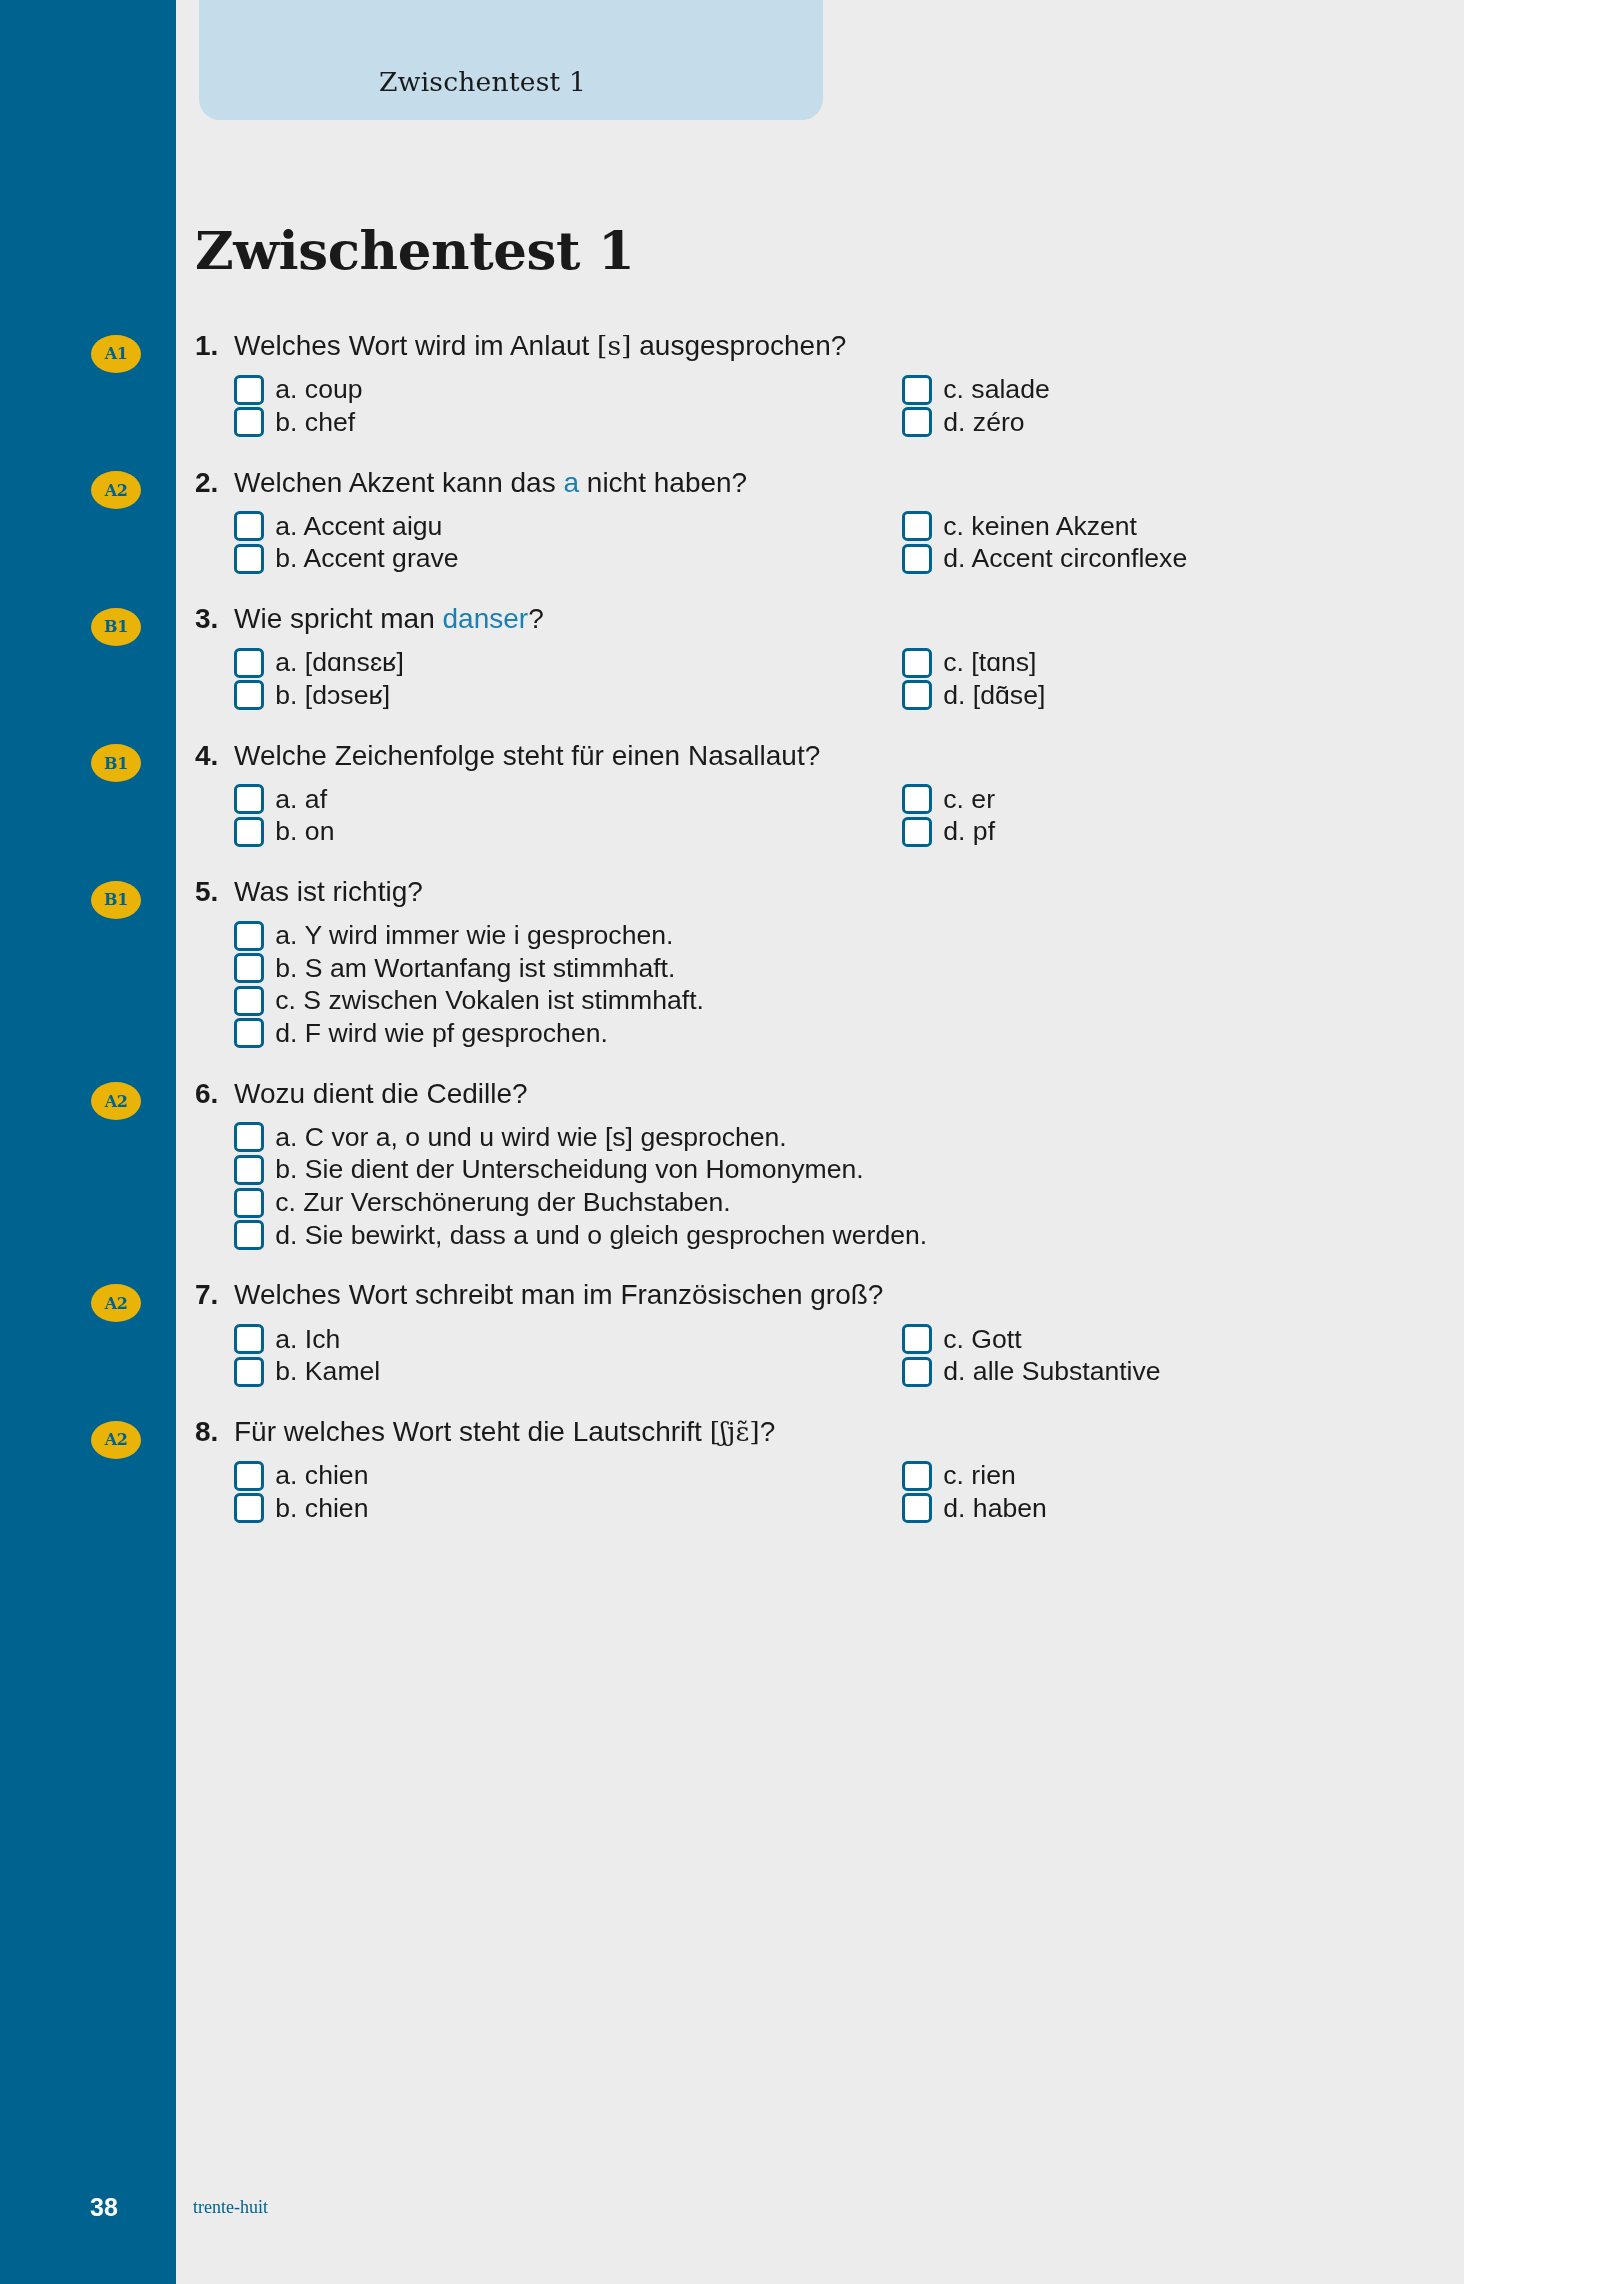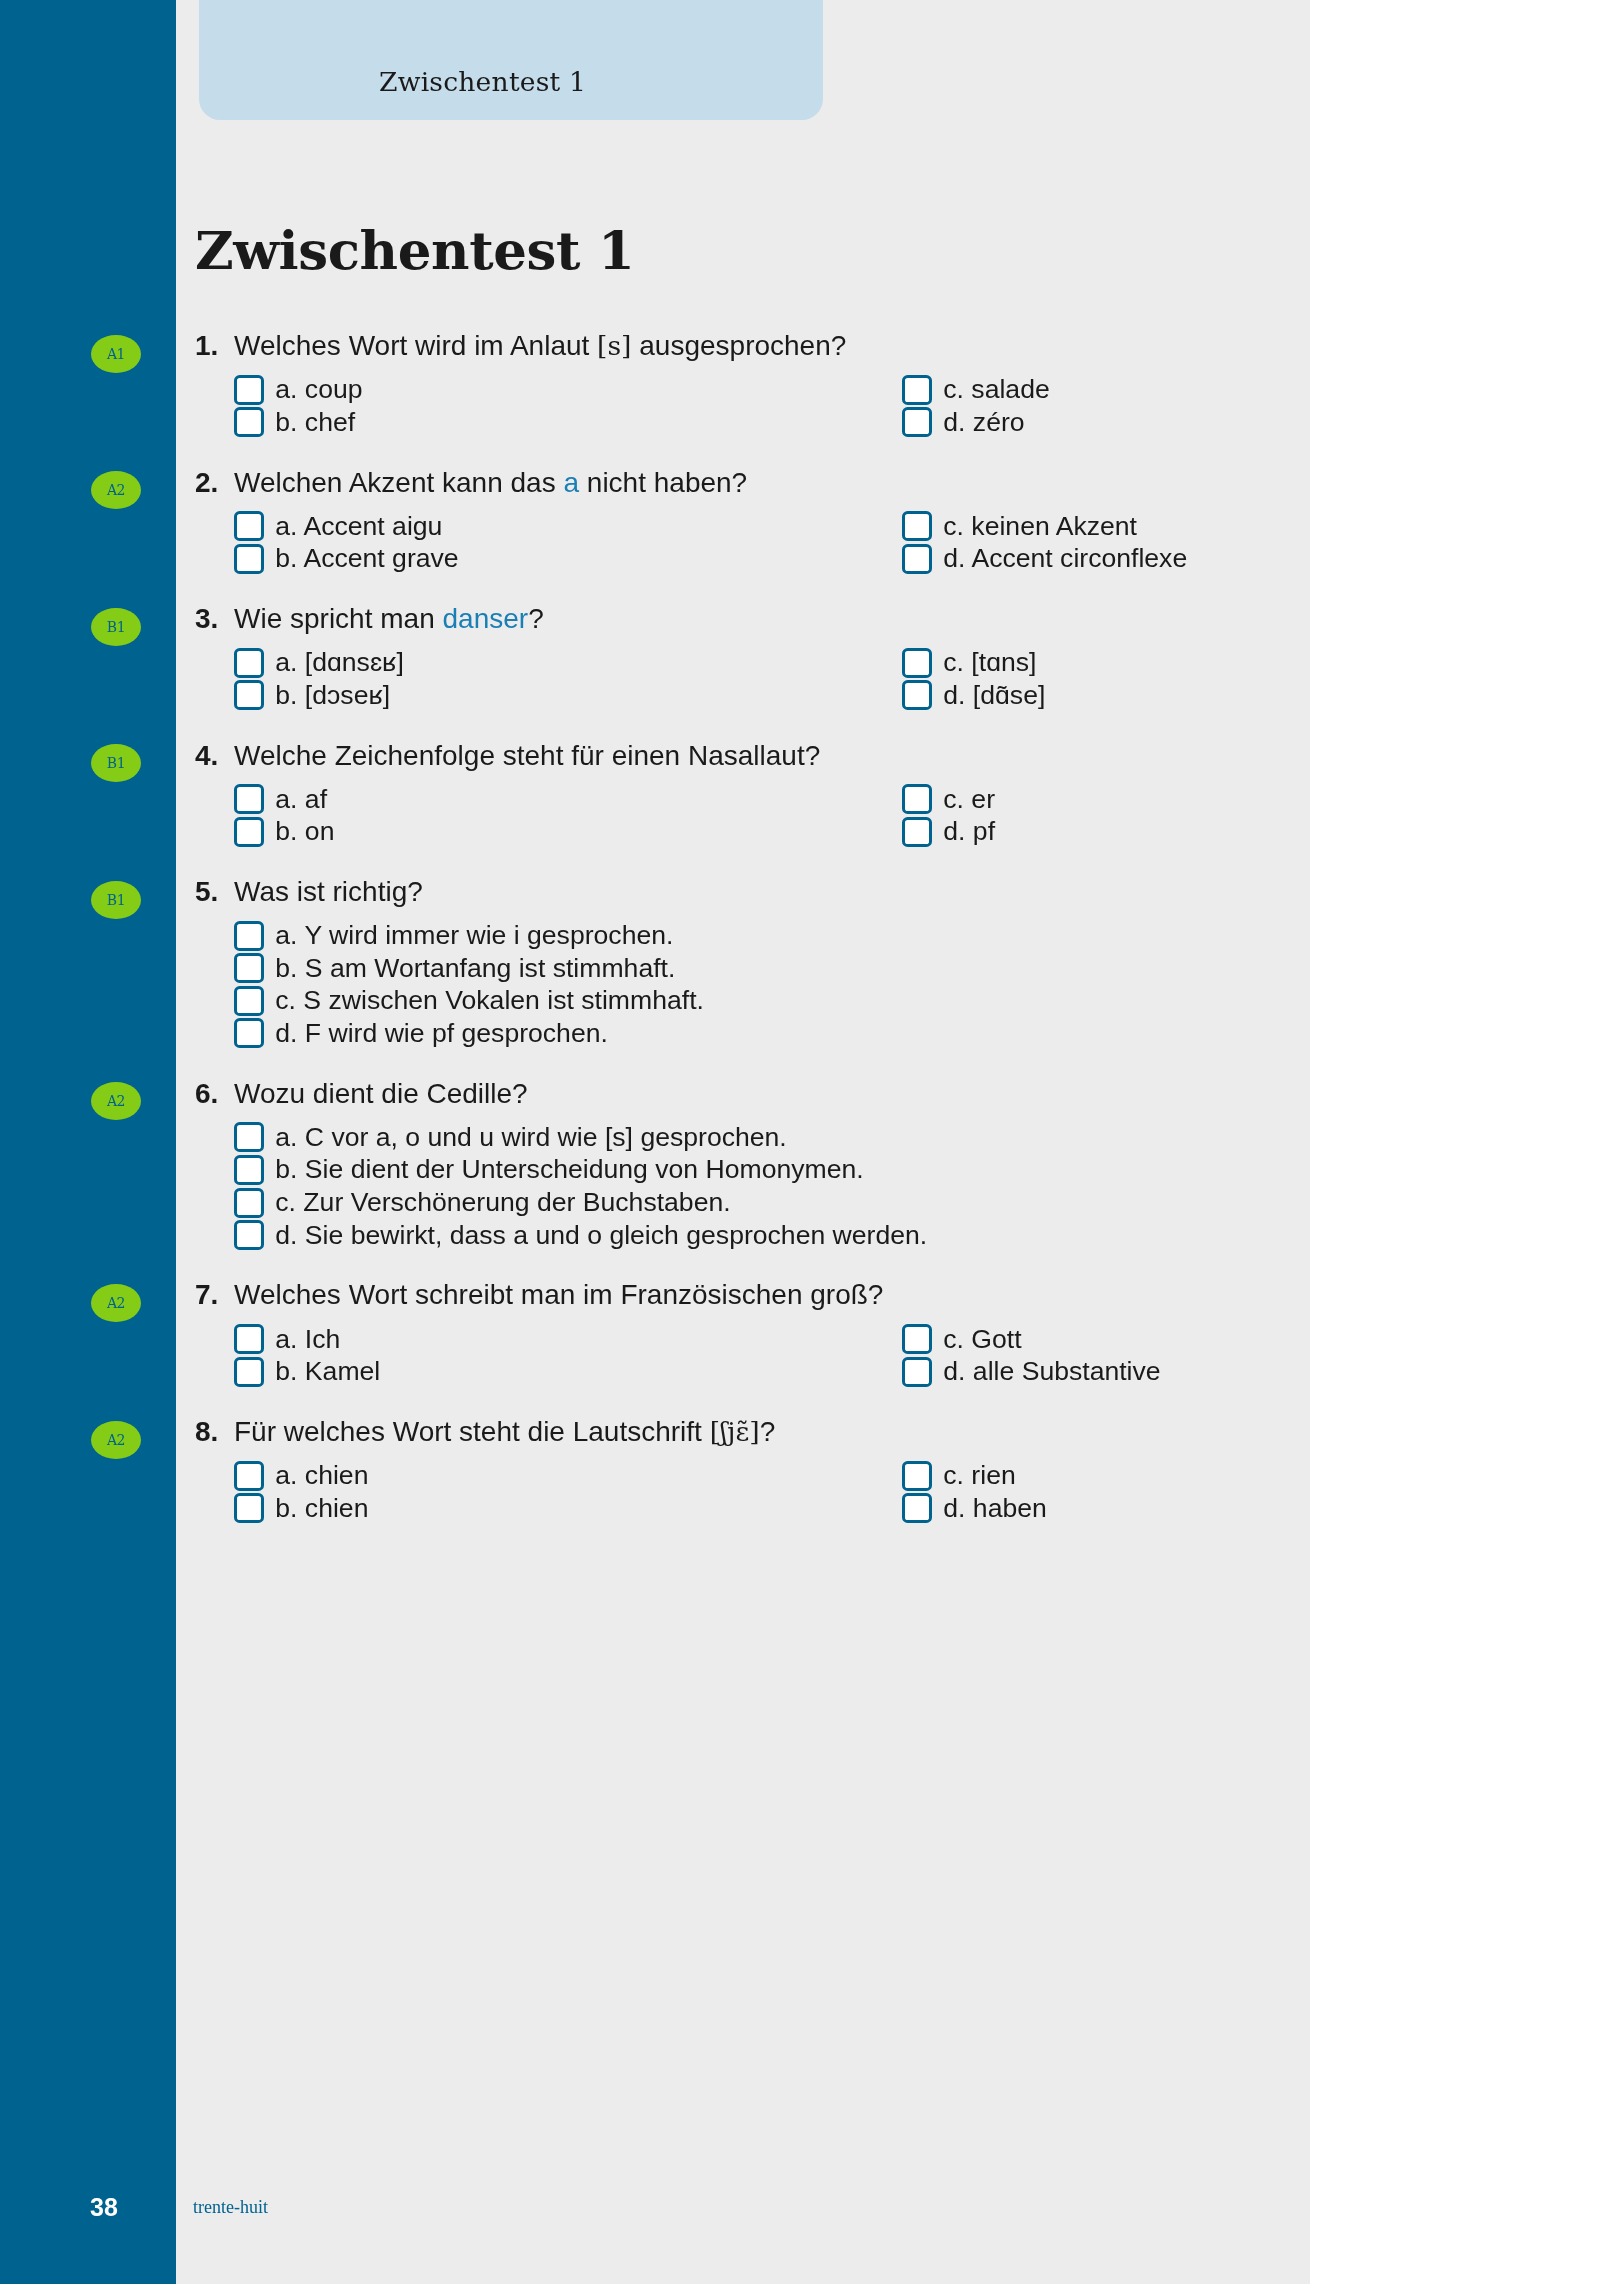--- a/index.html
+++ b/index.html
@@ -2,21 +2,21 @@
 <html style="font-size:13px"><head>
 <meta charset="utf-8">
 <style>
   html, body {
     margin: 0;
     padding: 0;
     background: #ffffff;
   }
   .page {
     position: relative;
-    width: 1310px;
+    width: 1464px;
     height: 2284px;
     background: #ececec;
     overflow: hidden;
     font-family: "Liberation Sans", sans-serif;
   }
 
   
   .spine {
     position: absolute;
     left: 0;
@@ -70,28 +70,28 @@
     margin-bottom: 27px;
   }
 
   
   .level-badge {
     position: absolute;
     left: 91px;
     top: 5.6px;
     width: 50px;
     height: 38px;
-    background: #84cc16;
+    background: #eab308;
     border-radius: 50%;
     display: flex;
     align-items: center;
     justify-content: center;
     font-family: "DejaVu Serif", "Liberation Serif", serif;
-    font-weight: normal;
-    font-size: 14px;
+    font-weight: bold;
+    font-size: 16px;
     color: #00628f;
     letter-spacing: -0.4px;
   }
 
   .q-body {
     margin-left: 195px;
     padding-right: 48px;
   }
 
   .q-head {

